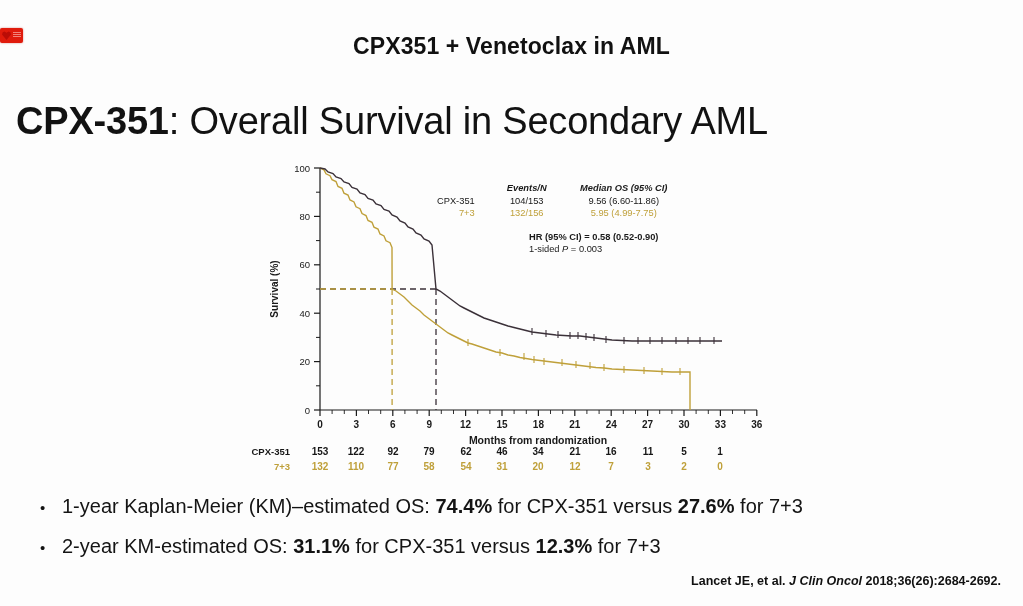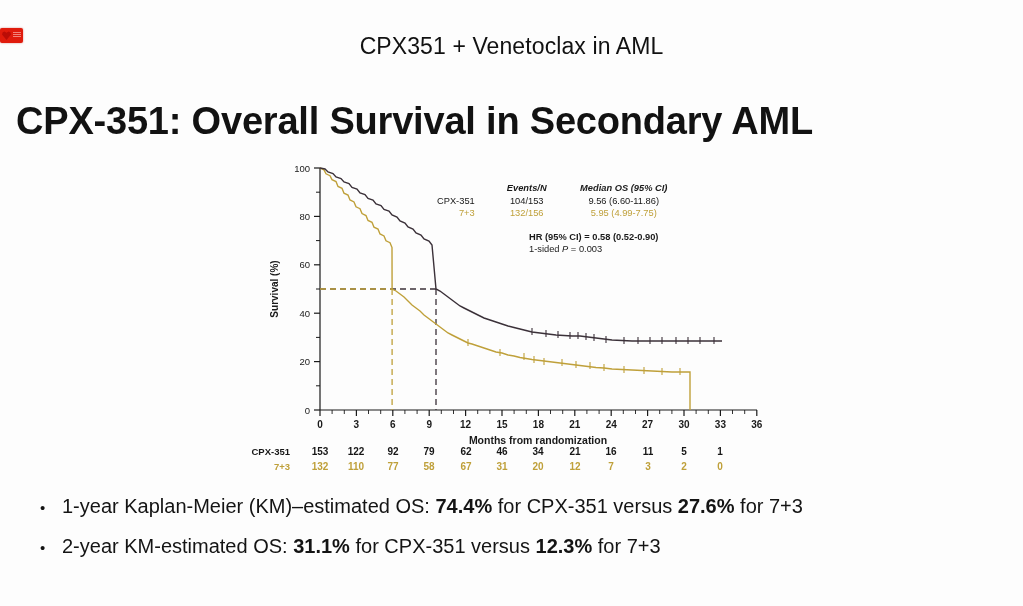--- a/index.html
+++ b/index.html
@@ -22,29 +22,29 @@
     position:absolute;left:2px;top:3px;width:9px;height:9px;
     background:#bb0c06;
     clip-path:polygon(50% 100%,0% 38%,8% 14%,28% 6%,50% 20%,72% 6%,92% 14%,100% 38%);
   }
   .badge .bars{position:absolute;right:2px;top:4px;width:8px;height:7px;opacity:.55;}
   .badge .bars i{display:block;height:1px;background:#ffd9d5;margin-bottom:1px;}
 
   
   .kicker{
     position:absolute;left:0;right:0;top:33px;text-align:center;
-    font-size:23px;font-weight:normal;color:#111;letter-spacing:.1px;
+    font-size:23px;font-weight:bold;color:#111;letter-spacing:.1px;
   }
   .slide-title{
     position:absolute;left:16px;top:100px;
     font-size:38px;color:#121212;white-space:nowrap;
     letter-spacing:-.2px;
   }
   .slide-title .strong{font-weight:bold;}
-  .slide-title .reg{font-weight:bold;}
+  .slide-title .reg{font-weight:normal;}
 
   
   #figure{position:absolute;left:232px;top:160px;width:540px;height:330px;}
   #plotsvg{position:absolute;left:0;top:0;}
 
   .legend{position:absolute;left:205px;top:22px;width:300px;font-size:9.5px;color:#1a1a1a;}
   .legend table{border-collapse:collapse;}
   .legend td{padding:1px 0;white-space:nowrap;font-size:9.3px;}
   .legend .hdr{font-weight:bold;text-align:center;padding-bottom:2px;font-style:italic;}
   .legend .lbl{text-align:right;padding-right:14px;}
@@ -290,21 +290,21 @@
         <span class="cell" style="left:404px;color:#161616">11</span>
         <span class="cell" style="left:440px;color:#161616">5</span>
         <span class="cell" style="left:476px;color:#161616">1</span>
       </div>
       <div class="row">
         <span class="rlabel" style="left:0px;color:#bfa03a">7+3</span>
         <span class="cell" style="left:76px;color:#bfa03a">132</span>
         <span class="cell" style="left:112px;color:#bfa03a">110</span>
         <span class="cell" style="left:149px;color:#bfa03a">77</span>
         <span class="cell" style="left:185px;color:#bfa03a">58</span>
-        <span class="cell" style="left:222px;color:#bfa03a">67</span>
+        <span class="cell" style="left:222px;color:#bfa03a">54</span>
         <span class="cell" style="left:258px;color:#bfa03a">31</span>
         <span class="cell" style="left:294px;color:#bfa03a">20</span>
         <span class="cell" style="left:331px;color:#bfa03a">12</span>
         <span class="cell" style="left:367px;color:#bfa03a">7</span>
         <span class="cell" style="left:404px;color:#bfa03a">3</span>
         <span class="cell" style="left:440px;color:#bfa03a">2</span>
         <span class="cell" style="left:476px;color:#bfa03a">0</span>
       </div>
     </div>
   </div>
@@ -313,14 +313,15 @@
     <div class="bullet">
       <span class="dot">•</span>
       <span class="txt"><span>1-year Kaplan-Meier (KM)–estimated OS: </span><b>74.4%</b><span> for CPX-351 versus </span><b>27.6%</b><span> for 7+3</span></span>
     </div>
     <div class="bullet">
       <span class="dot">•</span>
       <span class="txt"><span>2-year KM-estimated OS: </span><b>31.1%</b><span> for CPX-351 versus </span><b>12.3%</b><span> for 7+3</span></span>
     </div>
   </div>
 
+  <div class="cite"><span>Lancet JE, et al. </span><span class="it">J Clin Oncol</span><span> 2018;36(26):2684-2692.</span></div>
 
 </div>
 
 </body></html>

